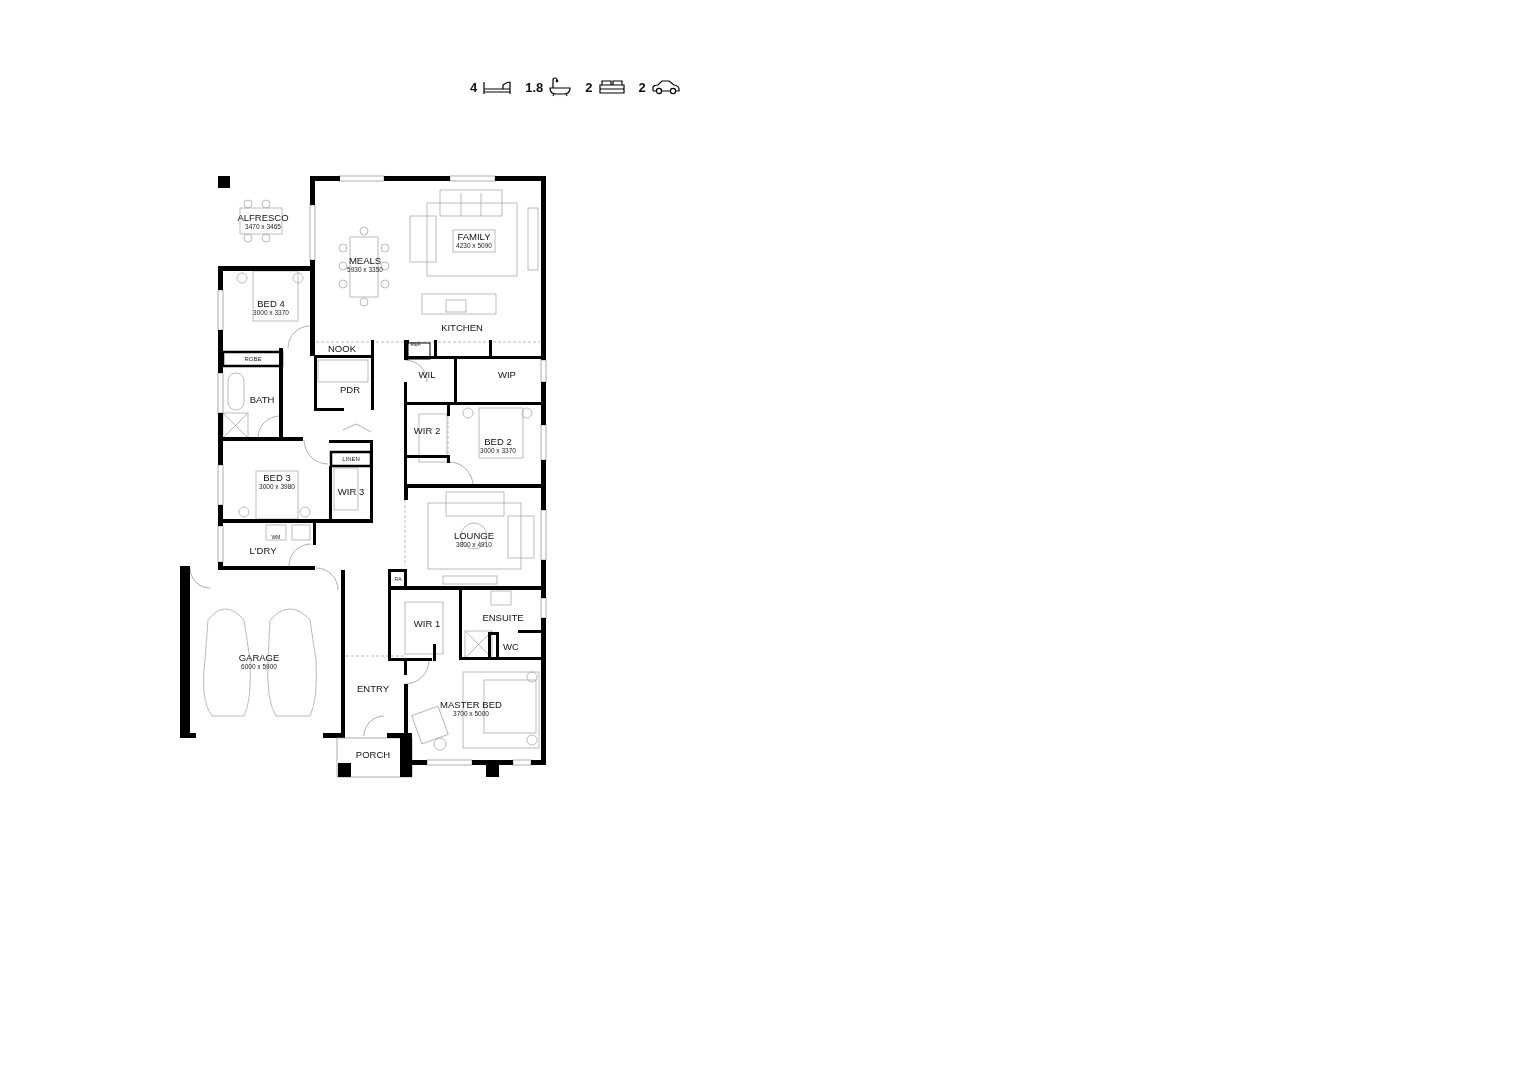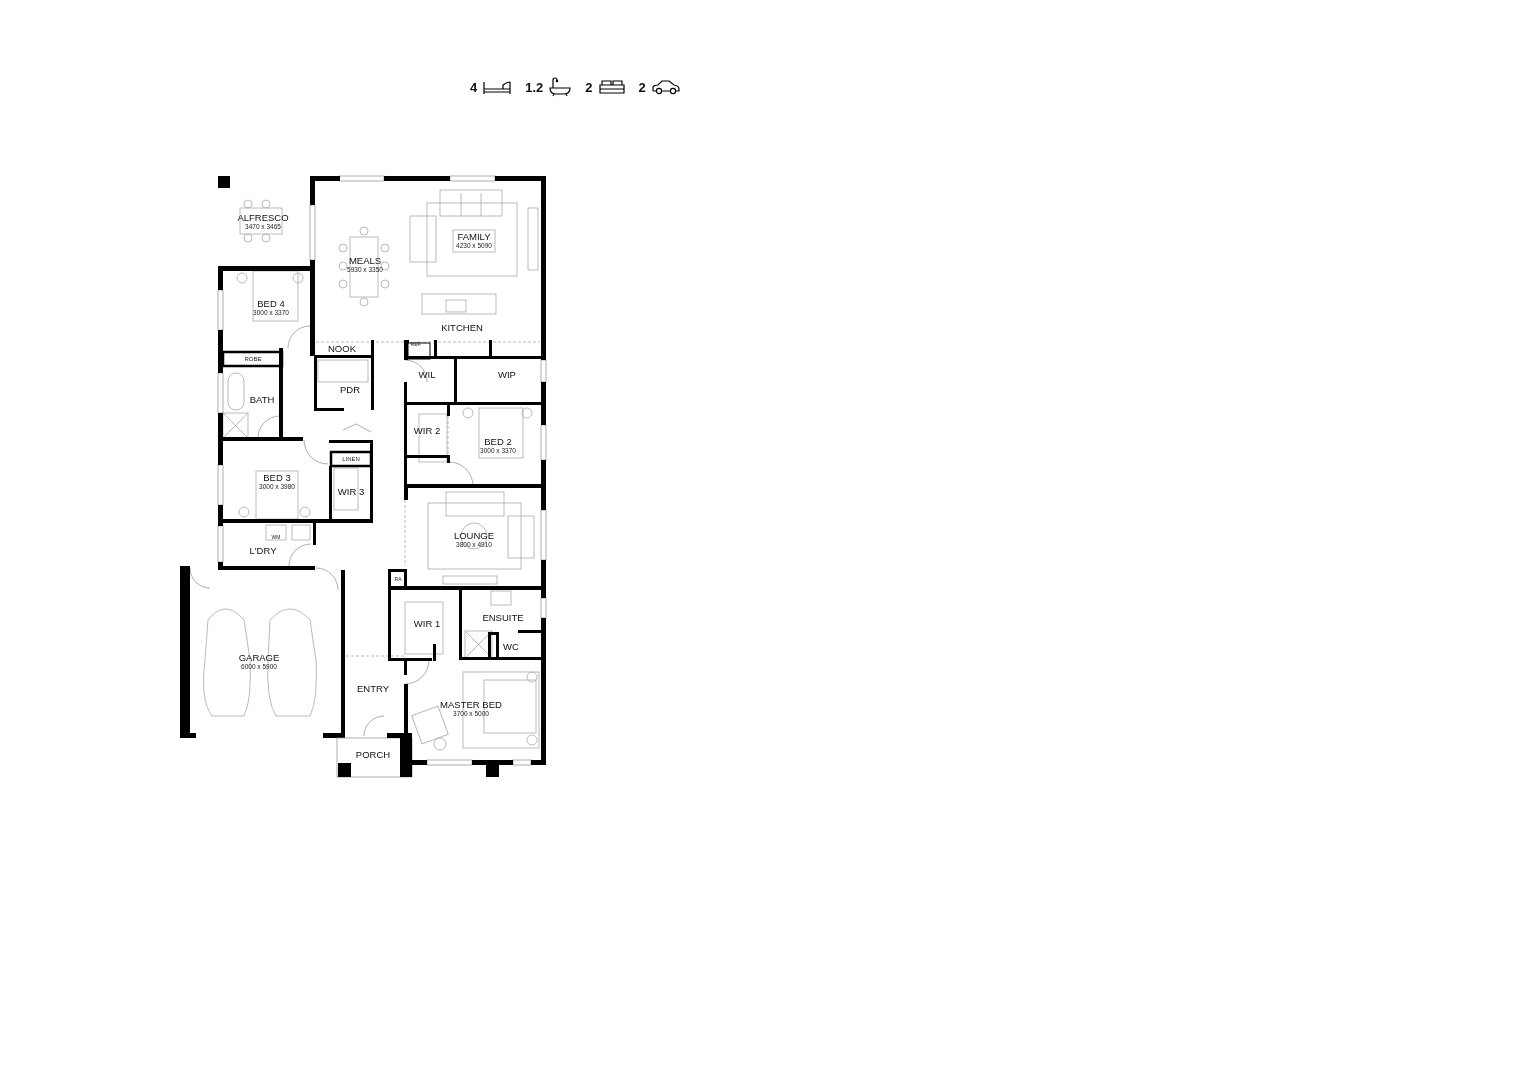--- a/index.html
+++ b/index.html
@@ -23,21 +23,21 @@
 <body>
 
 <div class="specs">
   <div class="spec">
     <span class="num">4</span>
     <svg width="28" height="16" viewBox="0 0 28 16">
       <path d="M1 3 V15 M1 10 H27 M27 3 V15 M1 13 H27 M20 10 V6 Q24 3 27 3" stroke="#000" stroke-width="1.2" fill="none"></path>
     </svg>
   </div>
   <div class="spec">
-    <span class="num">1.2</span>
+    <span class="num">1.8</span>
     <svg width="22" height="20" viewBox="0 0 22 20">
       <path d="M1 11 H21 Q21 17 15 17 H7 Q1 17 1 11 Z M5 17 L4 19 M17 17 L18 19 M4 11 V3 Q4 1 6 1 Q8 1 8 3" stroke="#000" stroke-width="1.2" fill="none"></path>
       <circle cx="8" cy="4" r="1.3" fill="#000"></circle>
     </svg>
   </div>
   <div class="spec">
     <span class="num">2</span>
     <svg width="26" height="16" viewBox="0 0 26 16">
       <path d="M1 6 H25 V14 H1 Z M1 10 H25 M3 6 V2 H12 V6 M14 6 V2 H23 V6" stroke="#000" stroke-width="1.2" fill="none"></path>
     </svg>

